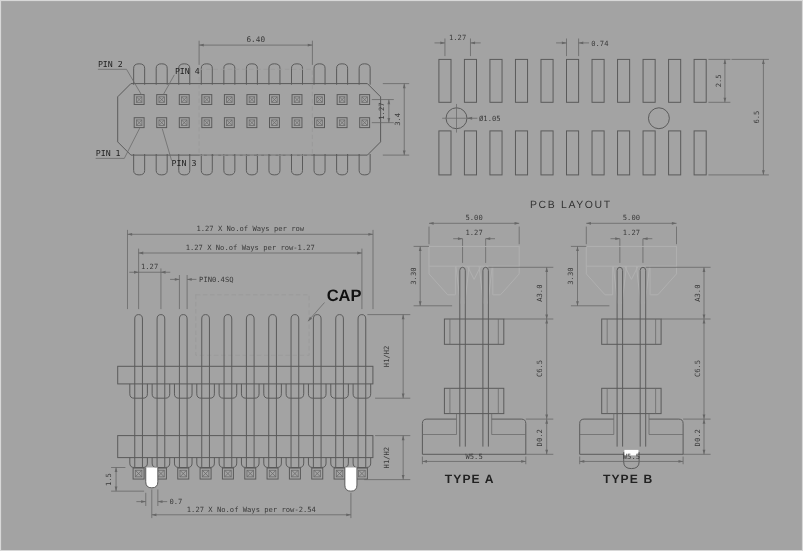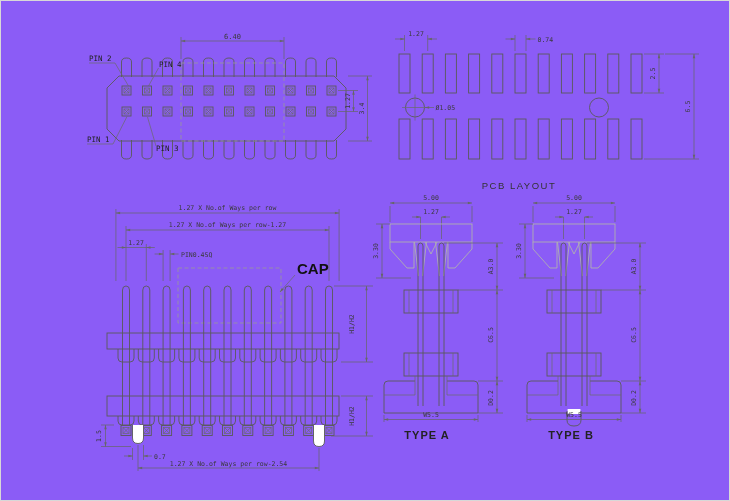--- a/index.html
+++ b/index.html
@@ -1,16 +1,16 @@
 <!DOCTYPE html>
 <html><head>
 <meta charset="utf-8">
 <style>
   html,body{margin:0;padding:0;background:#fff;}
-  .sheet{position:relative;width:730px;height:501px;background:#8b5cf6;border:1px solid #d8d8d8;box-sizing:border-box;overflow:hidden;}
+  .sheet{position:relative;width:730px;height:501px;background:#a3a3a3;border:1px solid #d8d8d8;box-sizing:border-box;overflow:hidden;}
   svg{display:block;}
   .part{stroke:#5a5a5a;stroke-width:.9;fill:none;}
   .thin{stroke:#6a6a6a;stroke-width:.7;fill:none;}
   .dim{stroke:#666;stroke-width:.7;fill:none;}
   .dash{stroke:#9a9a9a;stroke-width:.8;fill:none;stroke-dasharray:4 2.5;}
   .cap{stroke:#b0b0b0;stroke-width:.9;fill:none;}
   .wfill{fill:#ffffff;}
   text{fill:#3a3a3a;}
   .t{font:6.5px "DejaVu Sans Mono",monospace;}
   .t7{font:7px "DejaVu Sans Mono",monospace;}

